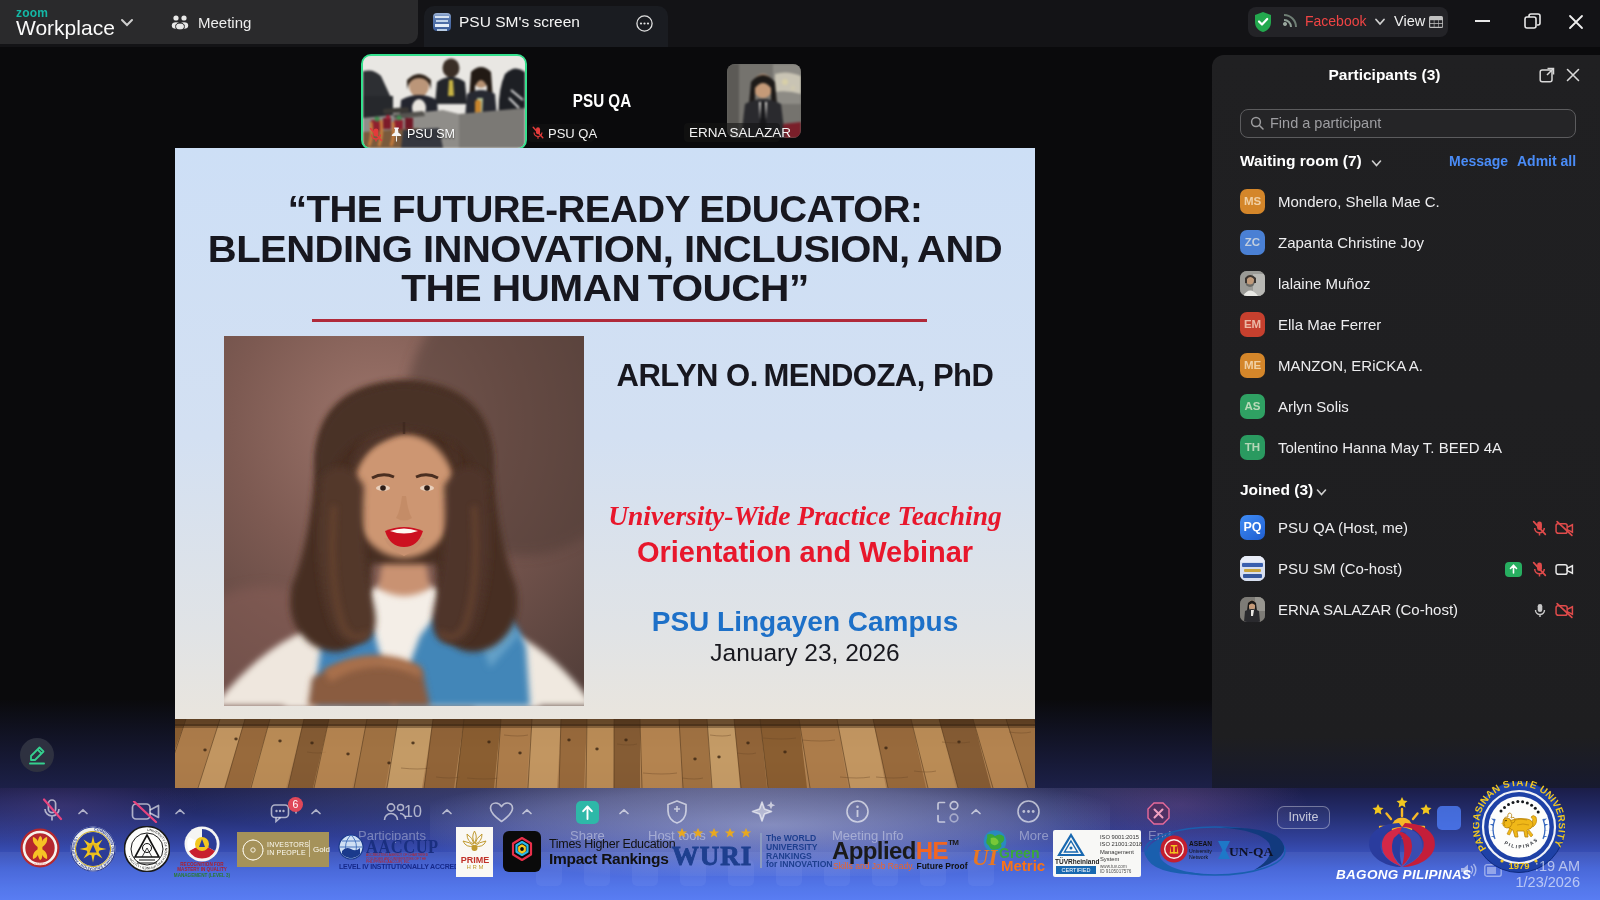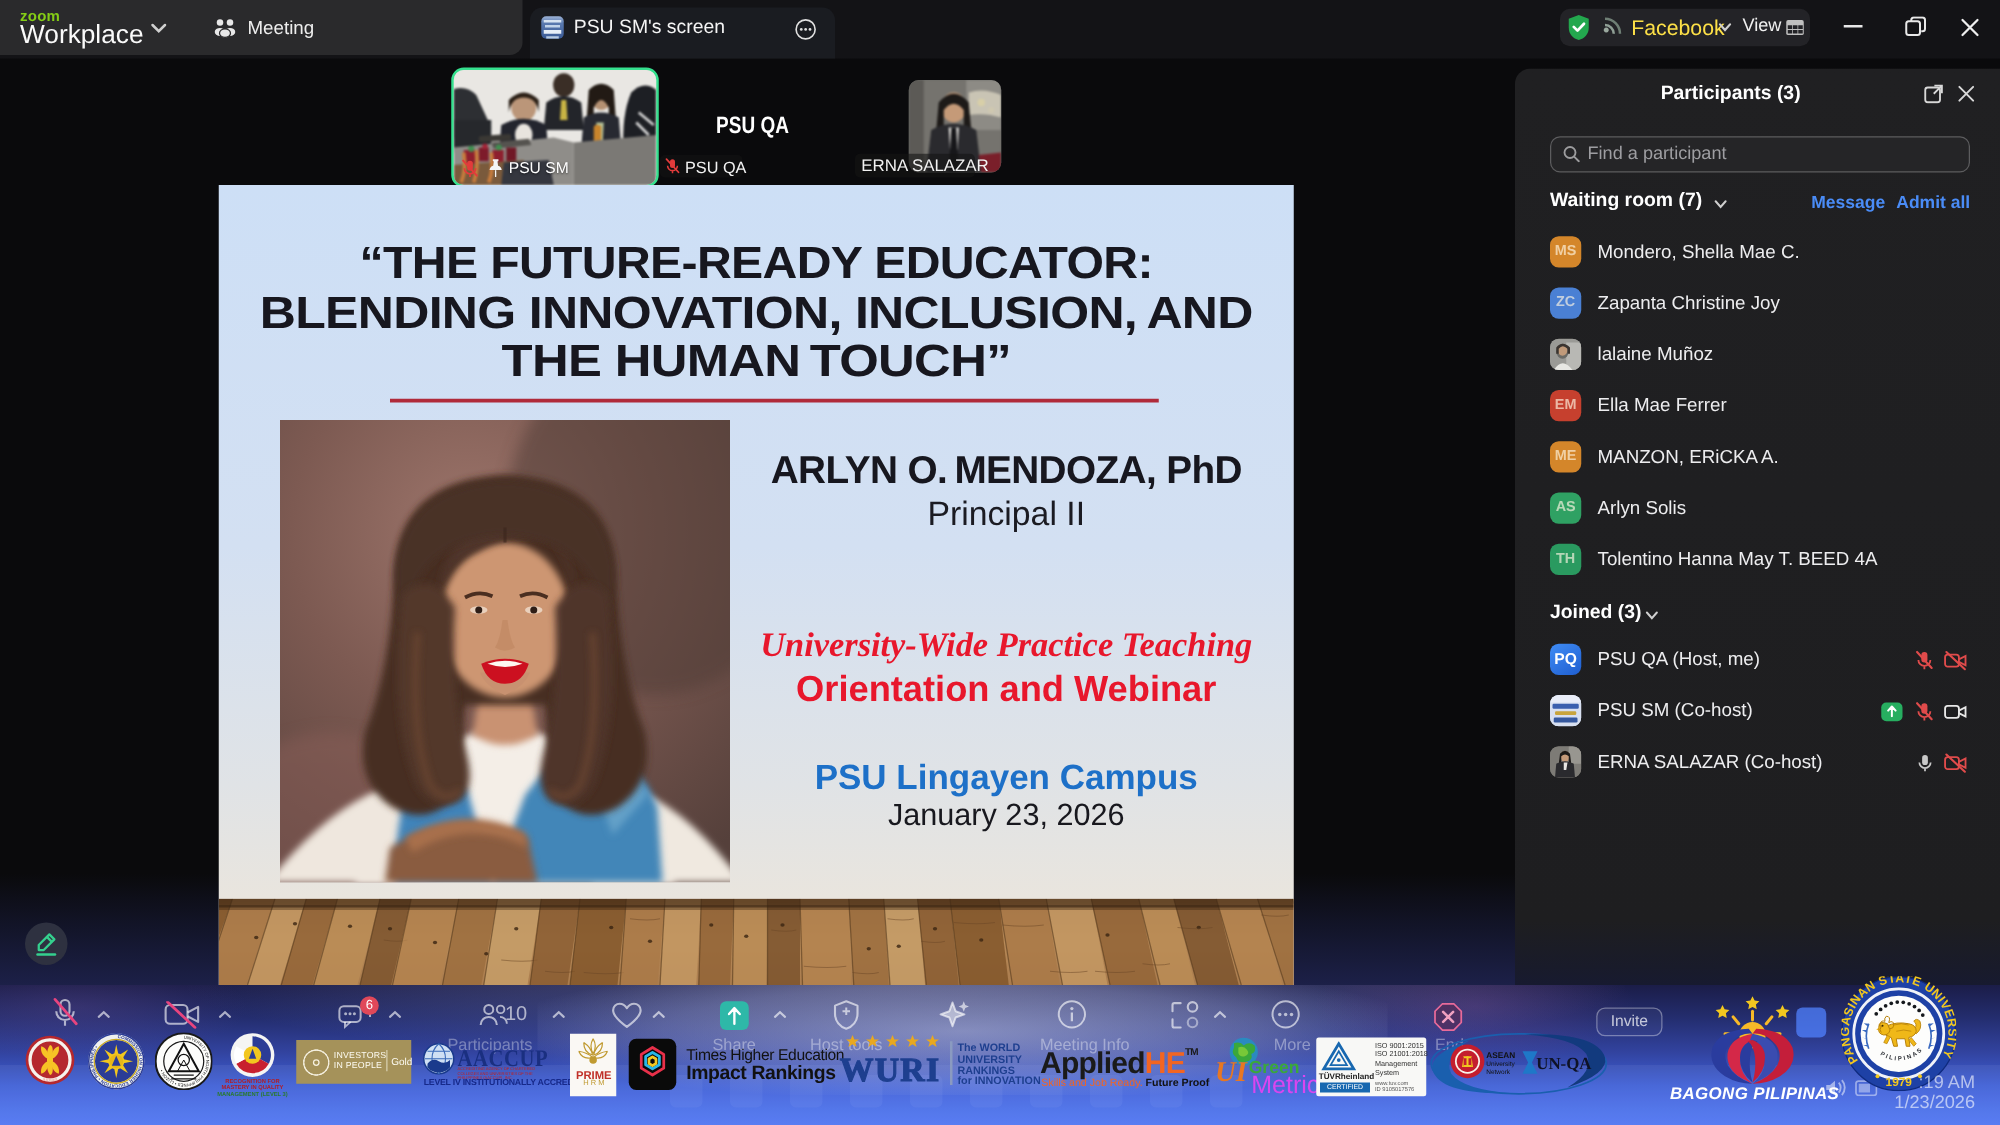--- a/index.html
+++ b/index.html
@@ -23,21 +23,21 @@
   #band{left:0;top:788px;width:1600px;height:112px;
     background:linear-gradient(180deg,#1b1d48 0%,#232c6c 22%,#32439f 48%,#3f5fd6 72%,#4a6ee8 88%,#5076f2 100%);}
 </style>
 </head>
 <body>
 <div id="stage">
   <div class="abs" id="titlebar"></div>
   <div class="abs" id="tb-left"></div>
   <div class="abs" id="tb-tab"></div>
   
-  <div class="abs" style="left:16px;top:6px;color:#84cc16;font-weight:700;font-size:12px;letter-spacing:.2px">zoom</div>
+  <div class="abs" style="left:16px;top:6px;color:#14b8a6;font-weight:700;font-size:12px;letter-spacing:.2px">zoom</div>
   <div class="abs" style="left:16px;top:16px;color:#fafafa;font-weight:400;font-size:21px;">Workplace</div>
   <svg class="abs" style="left:120px;top:17px" width="14" height="12" viewBox="0 0 14 12">
       <path d="M2 3 L7 8 L12 3" stroke="#cfcfcf" stroke-width="2" fill="none" stroke-linecap="round"></path>
     </svg>
   <svg class="abs" style="left:170px;top:13px" width="20" height="18" viewBox="0 0 20 18">
       <circle cx="6" cy="5" r="2.6" fill="#e8e8e8"></circle>
       <circle cx="14" cy="5" r="2.6" fill="#e8e8e8"></circle>
       <ellipse cx="6" cy="12.5" rx="4.2" ry="3.2" fill="#e8e8e8"></ellipse>
       <ellipse cx="14" cy="12.5" rx="4.2" ry="3.2" fill="#e8e8e8"></ellipse>
       <ellipse cx="10" cy="13.5" rx="4.4" ry="3.4" fill="#e8e8e8" stroke="#2a2a2c" stroke-width="1"></ellipse>
@@ -61,21 +61,21 @@
   <div class="abs" style="left:1248px;top:7px;width:200px;height:30px;border-radius:8px;background:#232327;"></div>
   <svg class="abs" style="left:1251px;top:10px" width="24" height="24" viewBox="0 0 24 24">
       <path d="M12 2 L20 5 V12 C20 17.5 16.5 20.8 12 22 C7.5 20.8 4 17.5 4 12 V5 Z" fill="#23a84e"></path>
       <path d="M8 11.5 L11 14.5 L16.2 9" stroke="#fff" stroke-width="2.2" fill="none" stroke-linecap="round" stroke-linejoin="round"></path>
     </svg>
   <svg class="abs" style="left:1282px;top:11px" width="18" height="18" viewBox="0 0 18 18">
       <path d="M3 15 a2 2 0 1 1 0.01 0 Z" fill="#9aa89e"></path>
       <path d="M2 9 a7 7 0 0 1 7 7" stroke="#8f9f95" stroke-width="2" fill="none"></path>
       <path d="M2 4 a12 12 0 0 1 12 12" stroke="#6f7f75" stroke-width="2" fill="none"></path>
     </svg>
-  <div class="abs" style="left:1305px;top:13px;color:#fde047;font-size:17px;">Facebook</div>
+  <div class="abs" style="left:1305px;top:13px;color:#ef4444;font-size:14px;">Facebook</div>
   <svg class="abs" style="left:1374px;top:17px" width="12" height="10" viewBox="0 0 12 10">
       <path d="M2 2.5 L6 7 L10 2.5" stroke="#cfcfcf" stroke-width="1.8" fill="none" stroke-linecap="round"></path>
     </svg>
   <div class="abs" style="left:1394px;top:13px;color:#f0f0f0;font-size:14.5px;">View</div>
   <svg class="abs" style="left:1428px;top:14px" width="16" height="16" viewBox="0 0 16 16">
       <rect x="1" y="2" width="14" height="12" rx="1.5" fill="#c0c0c0"></rect>
       <rect x="2.2" y="6.2" width="3.6" height="3" fill="#232327"></rect>
       <rect x="6.4" y="6.2" width="3.6" height="3" fill="#232327"></rect>
       <rect x="10.6" y="6.2" width="3.6" height="3" fill="#232327"></rect>
       <rect x="2.2" y="10" width="3.6" height="2.8" fill="#232327"></rect>
@@ -242,21 +242,20 @@
         <path d="M98 140 Q86 230 108 290 Q120 314 142 306 Q156 296 150 270 Q136 220 140 150 Q120 118 98 140 Z" fill="#53382c" filter="url(#soft)"></path>
         <path d="M262 140 Q274 230 252 290 Q240 314 218 306 Q204 296 210 270 Q224 220 220 150 Q240 118 262 140 Z" fill="#503629" filter="url(#soft)"></path>
         <path d="M110 170 Q104 250 120 292 Q132 308 144 296" stroke="#6d4630" stroke-width="5" fill="none" opacity="0.8" filter="url(#soft)"></path>
         <path d="M250 170 Q256 250 240 292 Q228 308 216 296" stroke="#6d4630" stroke-width="5" fill="none" opacity="0.8" filter="url(#soft)"></path>
         <path d="M180 86 L180 98" stroke="#3a251c" stroke-width="2.5" opacity="0.6"></path>
       </svg>
     </div>
 
     <div class="abs" style="left:400px;top:210px;width:460px;text-align:center;">
       <div style="color:#17171f;font-weight:700;font-size:31px;letter-spacing:-0.5px;">ARLYN O. MENDOZA, PhD</div>
-      <div style="color:#1b1b22;font-size:27px;margin-top:2px;">Principal II</div>
     </div>
     <div class="abs" style="left:400px;top:352px;width:460px;text-align:center;color:#e8172c;font-family:'Liberation Serif',serif;font-style:italic;font-weight:700;font-size:27.5px;">University-Wide Practice Teaching</div>
     <div class="abs" style="left:400px;top:388px;width:460px;text-align:center;color:#e8172c;font-weight:700;font-size:29px;">Orientation and Webinar</div>
     <div class="abs" style="left:400px;top:458px;width:460px;text-align:center;color:#1d70c8;font-weight:700;font-size:28px;">PSU Lingayen Campus</div>
     <div class="abs" style="left:400px;top:491px;width:460px;text-align:center;color:#18181e;font-size:24.5px;">January 23, 2026</div>
 
     <svg class="abs" style="left:0;top:571px" width="860" height="69" viewBox="0 0 860 69" preserveAspectRatio="none">
       <defs>
         <linearGradient id="wood" x1="0" y1="0" x2="0" y2="1">
           <stop offset="0%" stop-color="#6a4a2c"></stop>
@@ -779,21 +778,21 @@
   <div class="abs" style="left:766px;top:834px;font-size:8.6px;line-height:8.8px;font-weight:700;color:#1e3f8f;">The WORLD<br>UNIVERSITY<br>RANKINGS<br>for INNOVATION</div>
   <div class="abs" style="left:832px;top:837px;font-size:24px;font-weight:700;letter-spacing:-0.6px;"><span style="color:#1a1a1a;">Applied</span><span style="color:#f26522;">HE</span><span style="color:#1a1a1a;font-size:8px;vertical-align:14px;">TM</span></div>
 <div class="abs" style="left:833px;top:861px;font-size:8.5px;"><span style="color:#f26522;">Skills and Job Ready.</span><span style="color:#111;font-weight:700;"> Future Proof</span></div>
   <svg class="abs" style="left:982px;top:829px" width="26" height="25" viewBox="0 0 30 28">
       <circle cx="15" cy="14" r="13" fill="#2a8ac0"></circle>
       <path d="M6 6 Q12 4 15 8 Q20 4 25 8 Q27 14 22 16 Q24 22 17 23 Q10 25 8 19 Q3 16 6 10 Z" fill="#3aa83a"></path>
       <path d="M10 10 Q15 8 18 12 Q21 16 16 18 Q11 19 10 15 Z" fill="#78c838"></path>
     </svg>
 <div class="abs" style="left:972px;top:845px;font-size:23px;font-weight:700;font-style:italic;color:#e87722;font-family:'Liberation Serif',serif;">UI</div>
 <div class="abs" style="left:999px;top:845px;font-size:14px;font-weight:700;color:#3aa83a;text-align:right;">Green</div>
-<div class="abs" style="left:1001px;top:857px;font-size:20px;font-weight:400;color:#d946ef;">Metric</div>
+<div class="abs" style="left:1001px;top:857px;font-size:15px;font-weight:700;color:#f97316;">Metric</div>
   <div class="abs" style="left:1053px;top:830px;width:88px;height:47px;background:#f8f8f6;border-radius:2px;"></div>
 <svg class="abs" style="left:1056px;top:833px" width="30" height="26" viewBox="0 0 30 26">
       <path d="M15 2 L27 22 L3 22 Z" fill="none" stroke="#1868b0" stroke-width="2.2"></path>
       <path d="M15 8 L21.5 19 H8.5 Z" fill="none" stroke="#1868b0" stroke-width="1.4"></path>
       <circle cx="15" cy="15" r="1.5" fill="#1868b0"></circle>
     </svg>
 <div class="abs" style="left:1055px;top:858px;font-size:6.5px;font-weight:700;color:#222;">TÜVRheinland</div>
 <div class="abs" style="left:1056px;top:866px;width:40px;height:8px;background:#1868b0;color:#fff;font-size:5.5px;text-align:center;line-height:8px;">CERTIFIED</div>
 <div class="abs" style="left:1100px;top:834px;font-size:5.8px;line-height:7.4px;color:#333;">ISO 9001:2015<br>ISO 21001:2018<br>Management<br>System</div>
 <div class="abs" style="left:1100px;top:864px;font-size:4.6px;line-height:5px;color:#555;">www.tuv.com<br>ID 9105017576</div>

